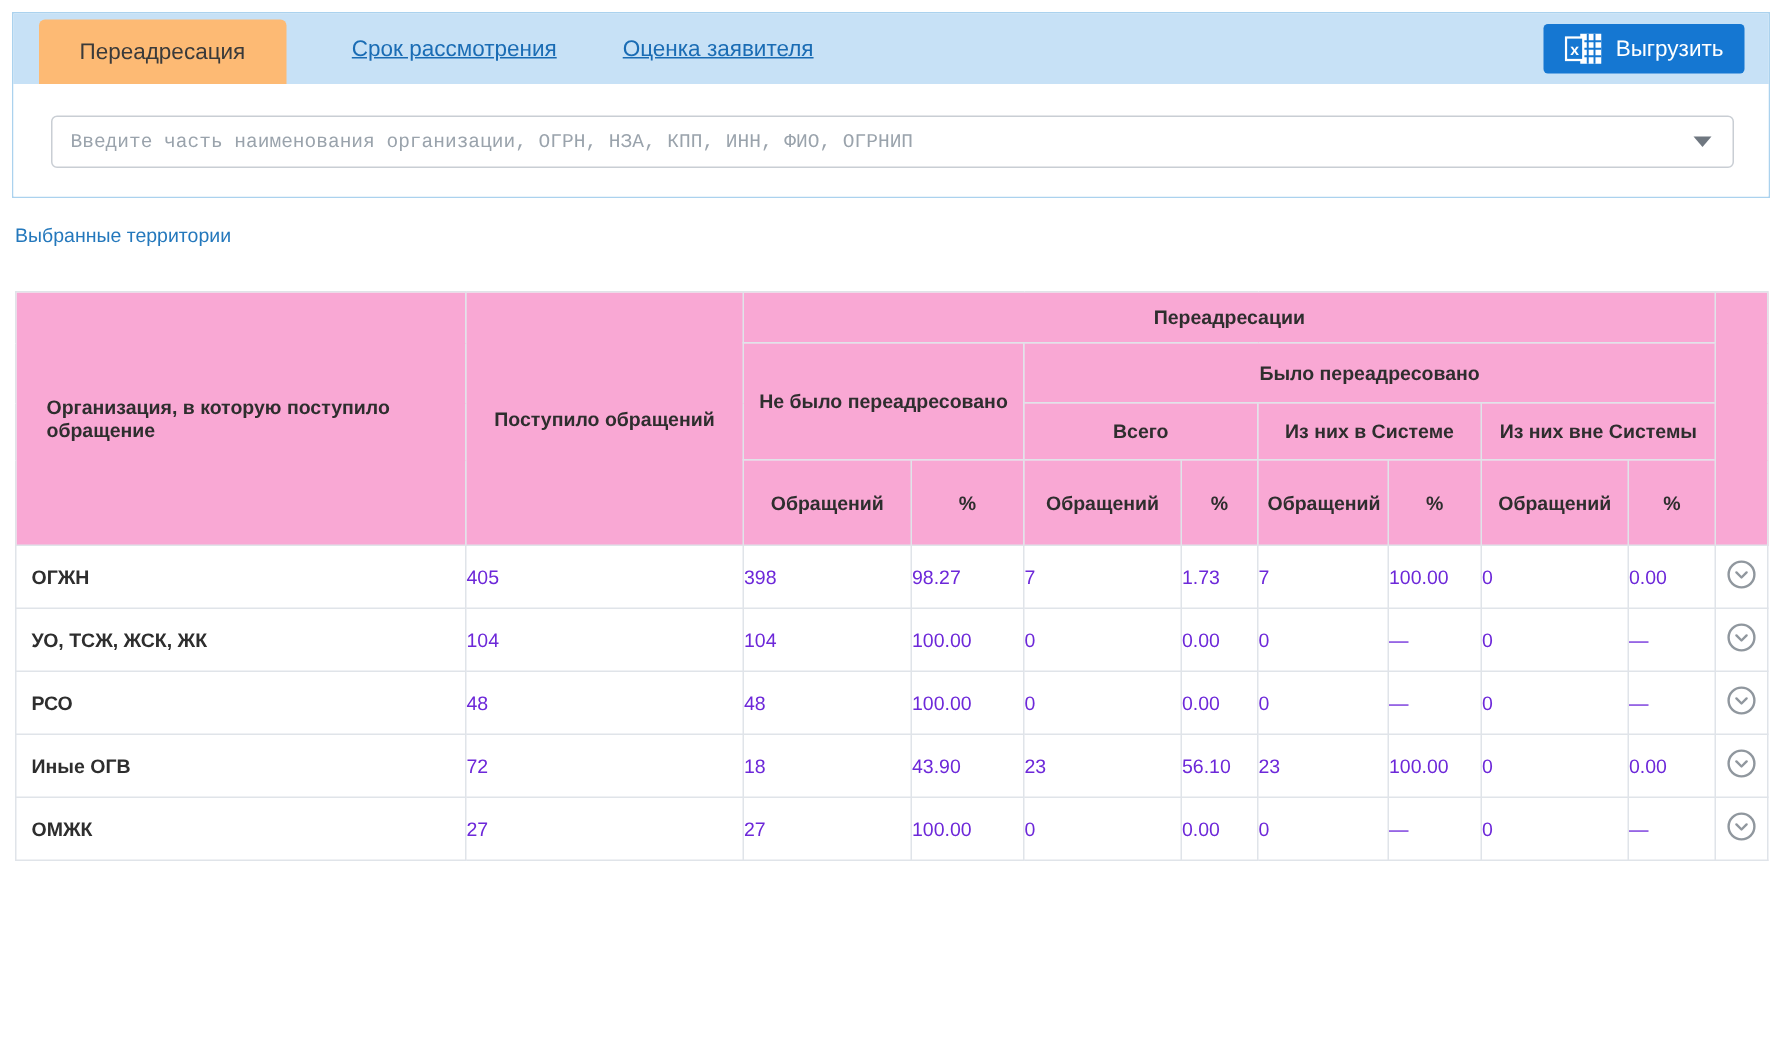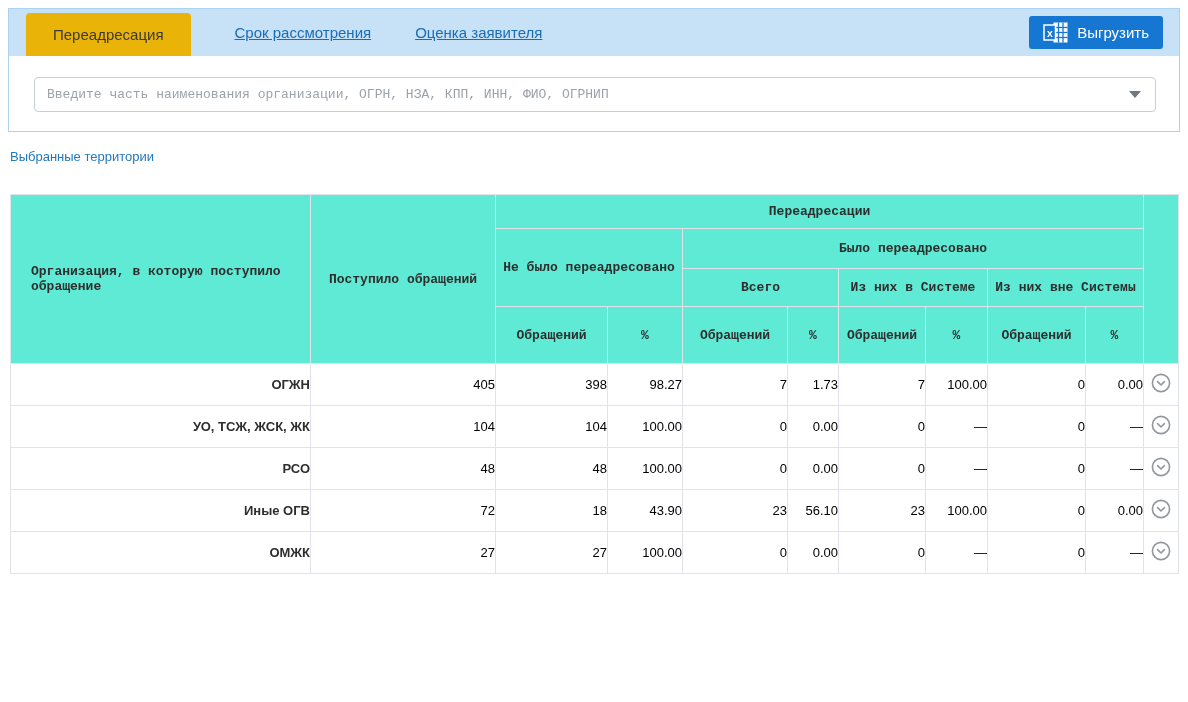--- a/index.html
+++ b/index.html
@@ -2,21 +2,21 @@
 <html><head>
 <meta charset="utf-8">
 <style>
   * { box-sizing: border-box; margin: 0; padding: 0; }
   html, body { width: 1188px; height: 702px; background: #ffffff;
     font-family: "Liberation Sans", "DejaVu Sans", sans-serif; color: #333; }
 
   
   .top-block { margin: 8px 8px 0 8px; border: 1px solid #abd2ee; background: #fff; }
   .tab-strip { height: 47px; background: #c7e1f6; display: flex; align-items: stretch; position: relative; }
-  .tab-active { margin-left: 17px; margin-top: 4px; background: #eab308; border-radius: 4px 4px 0 0;
+  .tab-active { margin-left: 17px; margin-top: 4px; background: #fdba74; border-radius: 4px 4px 0 0;
     padding: 0 27px; display: flex; align-items: center; font-size: 15px; color: #3a3a3a; cursor: default; }
   .tab-link { align-self: center; margin-left: 44px; font-size: 15px; color: #1a6cb4;
     text-decoration: underline; cursor: pointer; }
   .export-btn { position: absolute; right: 16px; top: 7px; height: 33px; border: none;
     background: #1577d2; color: #ffffff; font-size: 15px; border-radius: 3px; padding: 0 14px;
     display: flex; align-items: center; gap: 9px; cursor: pointer;
     font-family: "Liberation Sans", sans-serif; }
   .search-area { padding: 21px 23px 19px 25px; background: #fff; }
   .search-wrap { position: relative; }
   .search-input { width: 100%; height: 35px; border: 1px solid #c9ced4; border-radius: 4px;
@@ -32,31 +32,31 @@
   .territories a { color: #2478bc; text-decoration: none; cursor: pointer; }
   .terr-line { white-space: pre; }
   .terr-line.l1 { padding-left: 20px; }
   .terr-line.l2 { padding-left: 40px; }
   .terr-dash { color: #2478bc; }
 
   
   table.report { border-collapse: collapse; table-layout: fixed; width: 1168px;
     margin: 28px 10px 0 10px; border: 1px solid #d5dbe1; font-size: 13px; }
   table.report th, table.report td { border: 1px solid #e0e4e9; }
-  thead th { background: #5eead4; font-weight: 700; color: #2e2e2e; text-align: center;
-    vertical-align: middle; padding: 4px 6px; font-family: Liberation Mono, monospace; }
+  thead th { background: #f9a8d4; font-weight: 700; color: #2e2e2e; text-align: center;
+    vertical-align: middle; padding: 4px 6px; }
   thead th.org-h { text-align: left; padding-left: 20px; }
   thead tr.h1 { height: 34px; }
   thead tr.h2 { height: 40px; }
   thead tr.h3 { height: 38px; }
   thead tr.h4 { height: 57px; }
   tbody tr { height: 42px; }
   tbody td { background: #ffffff; vertical-align: middle; }
-  tbody td.org { font-weight: 700; text-align: right; padding-left: 10px; color: #2e2e2e; }
-  tbody td.num { text-align: right; color: #000000; margin-left: 33px; }
+  tbody td.org { font-weight: 700; text-align: left; padding-left: 10px; color: #2e2e2e; }
+  tbody td.num { text-align: left; color: #6d28d9; margin-left: 33px; }
   tbody td.chev { text-align: center; }
   .chev-btn { display: inline-flex; cursor: pointer; line-height: 0; }
 </style>
 </head>
 <body>
 
 <div class="top-block">
   <div class="tab-strip">
     <div class="tab-active">
       <span>Переадресация</span>

